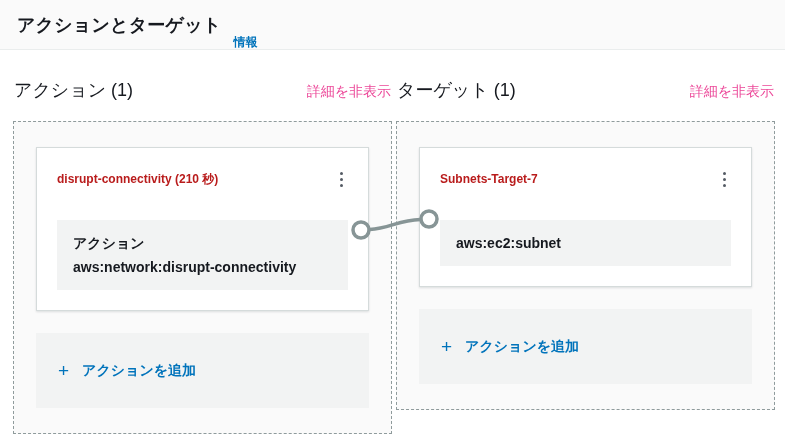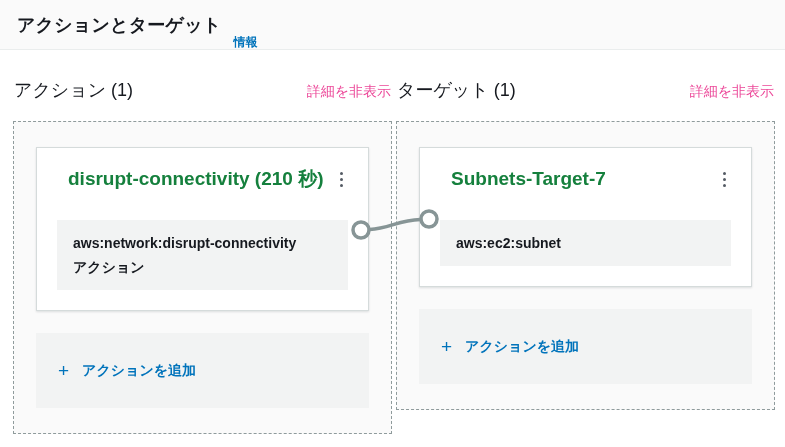--- a/index.html
+++ b/index.html
@@ -80,25 +80,24 @@
     padding: 20px;
     margin-bottom: 22px;
     cursor: pointer;
   }
   .card-head {
     display: flex;
     justify-content: space-between;
     align-items: flex-start;
   }
   .card-title {
-    font-size: 19px;
-    font-weight: 700;
-    color: #15803d;
+    font-size: 12px;
+    font-weight: 700;
+    color: #b91c1c;
     line-height: 22px;
-    margin-left: 11px;
   }
   .kebab-btn {
     background: none;
     border: none;
     width: 22px;
     height: 22px;
     display: flex;
     align-items: center;
     justify-content: center;
     cursor: pointer;
@@ -177,22 +176,22 @@
       </div>
       <div class="dropzone">
         <div class="card">
           <div class="card-head">
             <span class="card-title">disrupt-connectivity (210 秒)</span>
             <button class="kebab-btn">
               <span class="kebab-dots"></span>
             </button>
           </div>
           <div class="detail-box">
+            <div>アクション</div>
             <div>aws:network:disrupt-connectivity</div>
-            <div>アクション</div>
           </div>
         </div>
         <div class="add-box">
           <span class="plus-icon">+</span>
           <span class="add-label">アクションを追加</span>
         </div>
       </div>
     </div>
 
     <div class="column">

